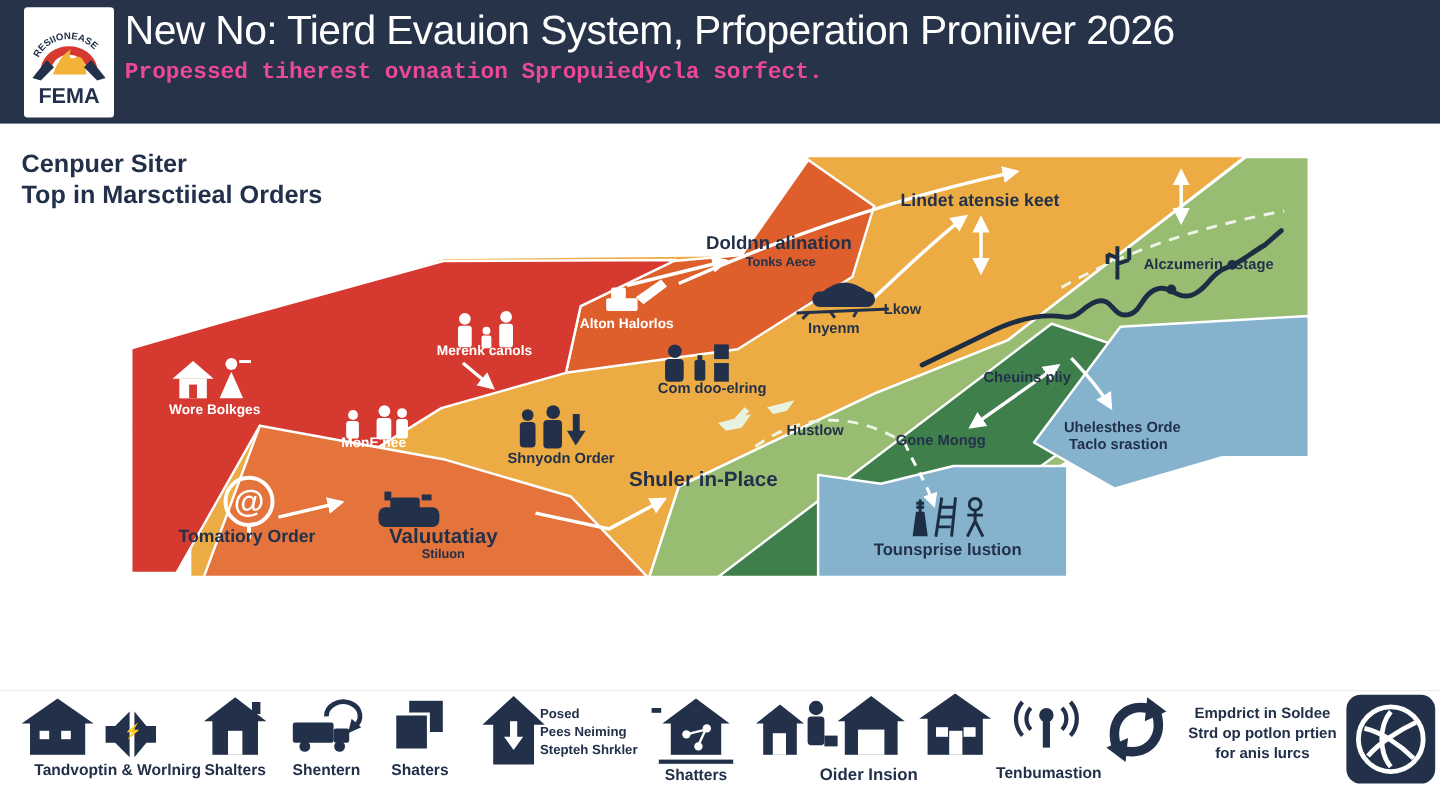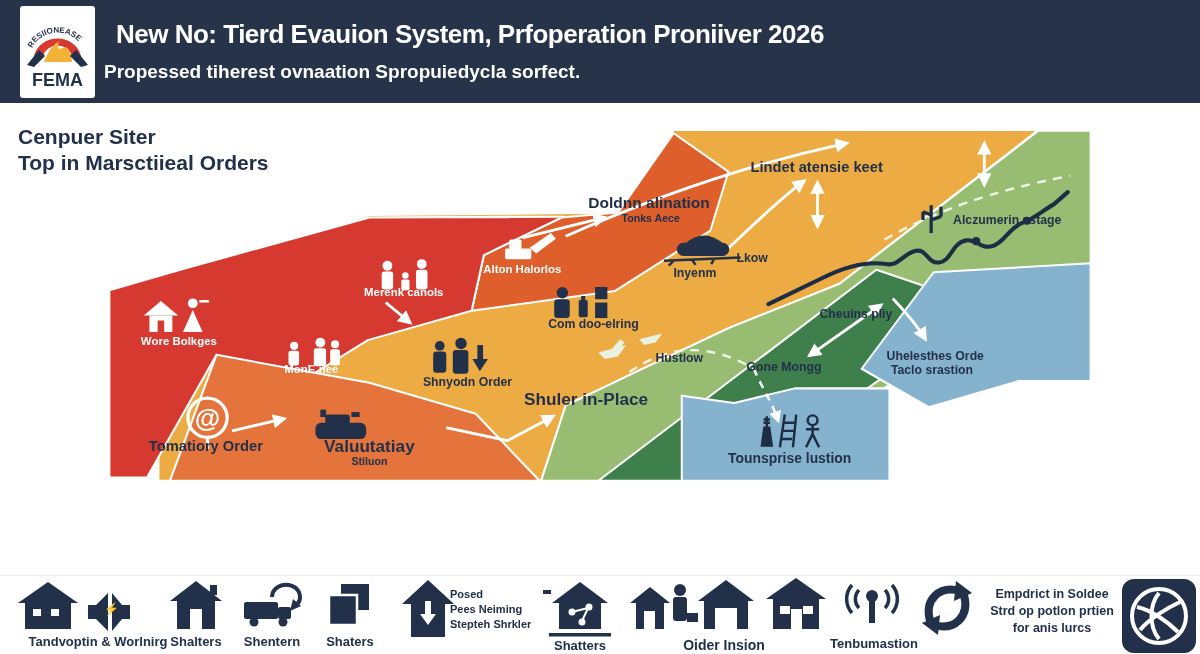--- a/index.html
+++ b/index.html
@@ -1,22 +1,22 @@
 <!DOCTYPE html>
 <html><head>
 <meta charset="utf-8">
 <style>
   html,body{margin:0;padding:0;background:#fff;}
   #stage{position:relative;width:1200px;height:654px;overflow:hidden;background:#fff;
          font-family:"Liberation Sans",sans-serif;}
   .header{position:absolute;left:0;top:0;width:1200px;height:103px;background:#263349;}
   .logo-card{position:absolute;left:20px;top:6px;width:75px;height:92px;background:#fff;border-radius:3px;}
   .header-text{position:absolute;left:104px;top:8px;width:1080px;color:#fff;}
-  .header-text h1{margin:12px;font-size:26px;font-weight:bold;letter-spacing:-0.5px;line-height:1.1;white-space:nowrap;}
-  .header-text p{margin:4px 0 0 0;font-size:19px;font-weight:600;color:#ffffff;}
+  .header-text h1{margin:0;font-size:34px;font-weight:normal;letter-spacing:-0.5px;line-height:1.1;white-space:nowrap;}
+  .header-text p{margin:4px 0 0 0;font-size:19px;font-weight:600;color:#ec4899;font-family:Liberation Mono, monospace;}
   .intro{position:absolute;left:18px;top:124px;color:#22304a;font-size:21px;font-weight:bold;line-height:1.25;}
   svg text{font-family:"Liberation Sans",sans-serif;}
   .wlab{fill:#ffffff;font-weight:bold;}
   .nlab{fill:#22304a;font-weight:bold;}
   .zone{stroke:#ffffff;stroke-width:2.5;stroke-linejoin:round;}
   .warrow{stroke:#ffffff;stroke-width:3.5;fill:none;}
   .legend{position:absolute;left:0;top:575px;width:1200px;height:79px;background:#fff;border-top:1px solid #ececec;}
   .llab{fill:#22304a;font-weight:bold;}
 </style>
 </head>

